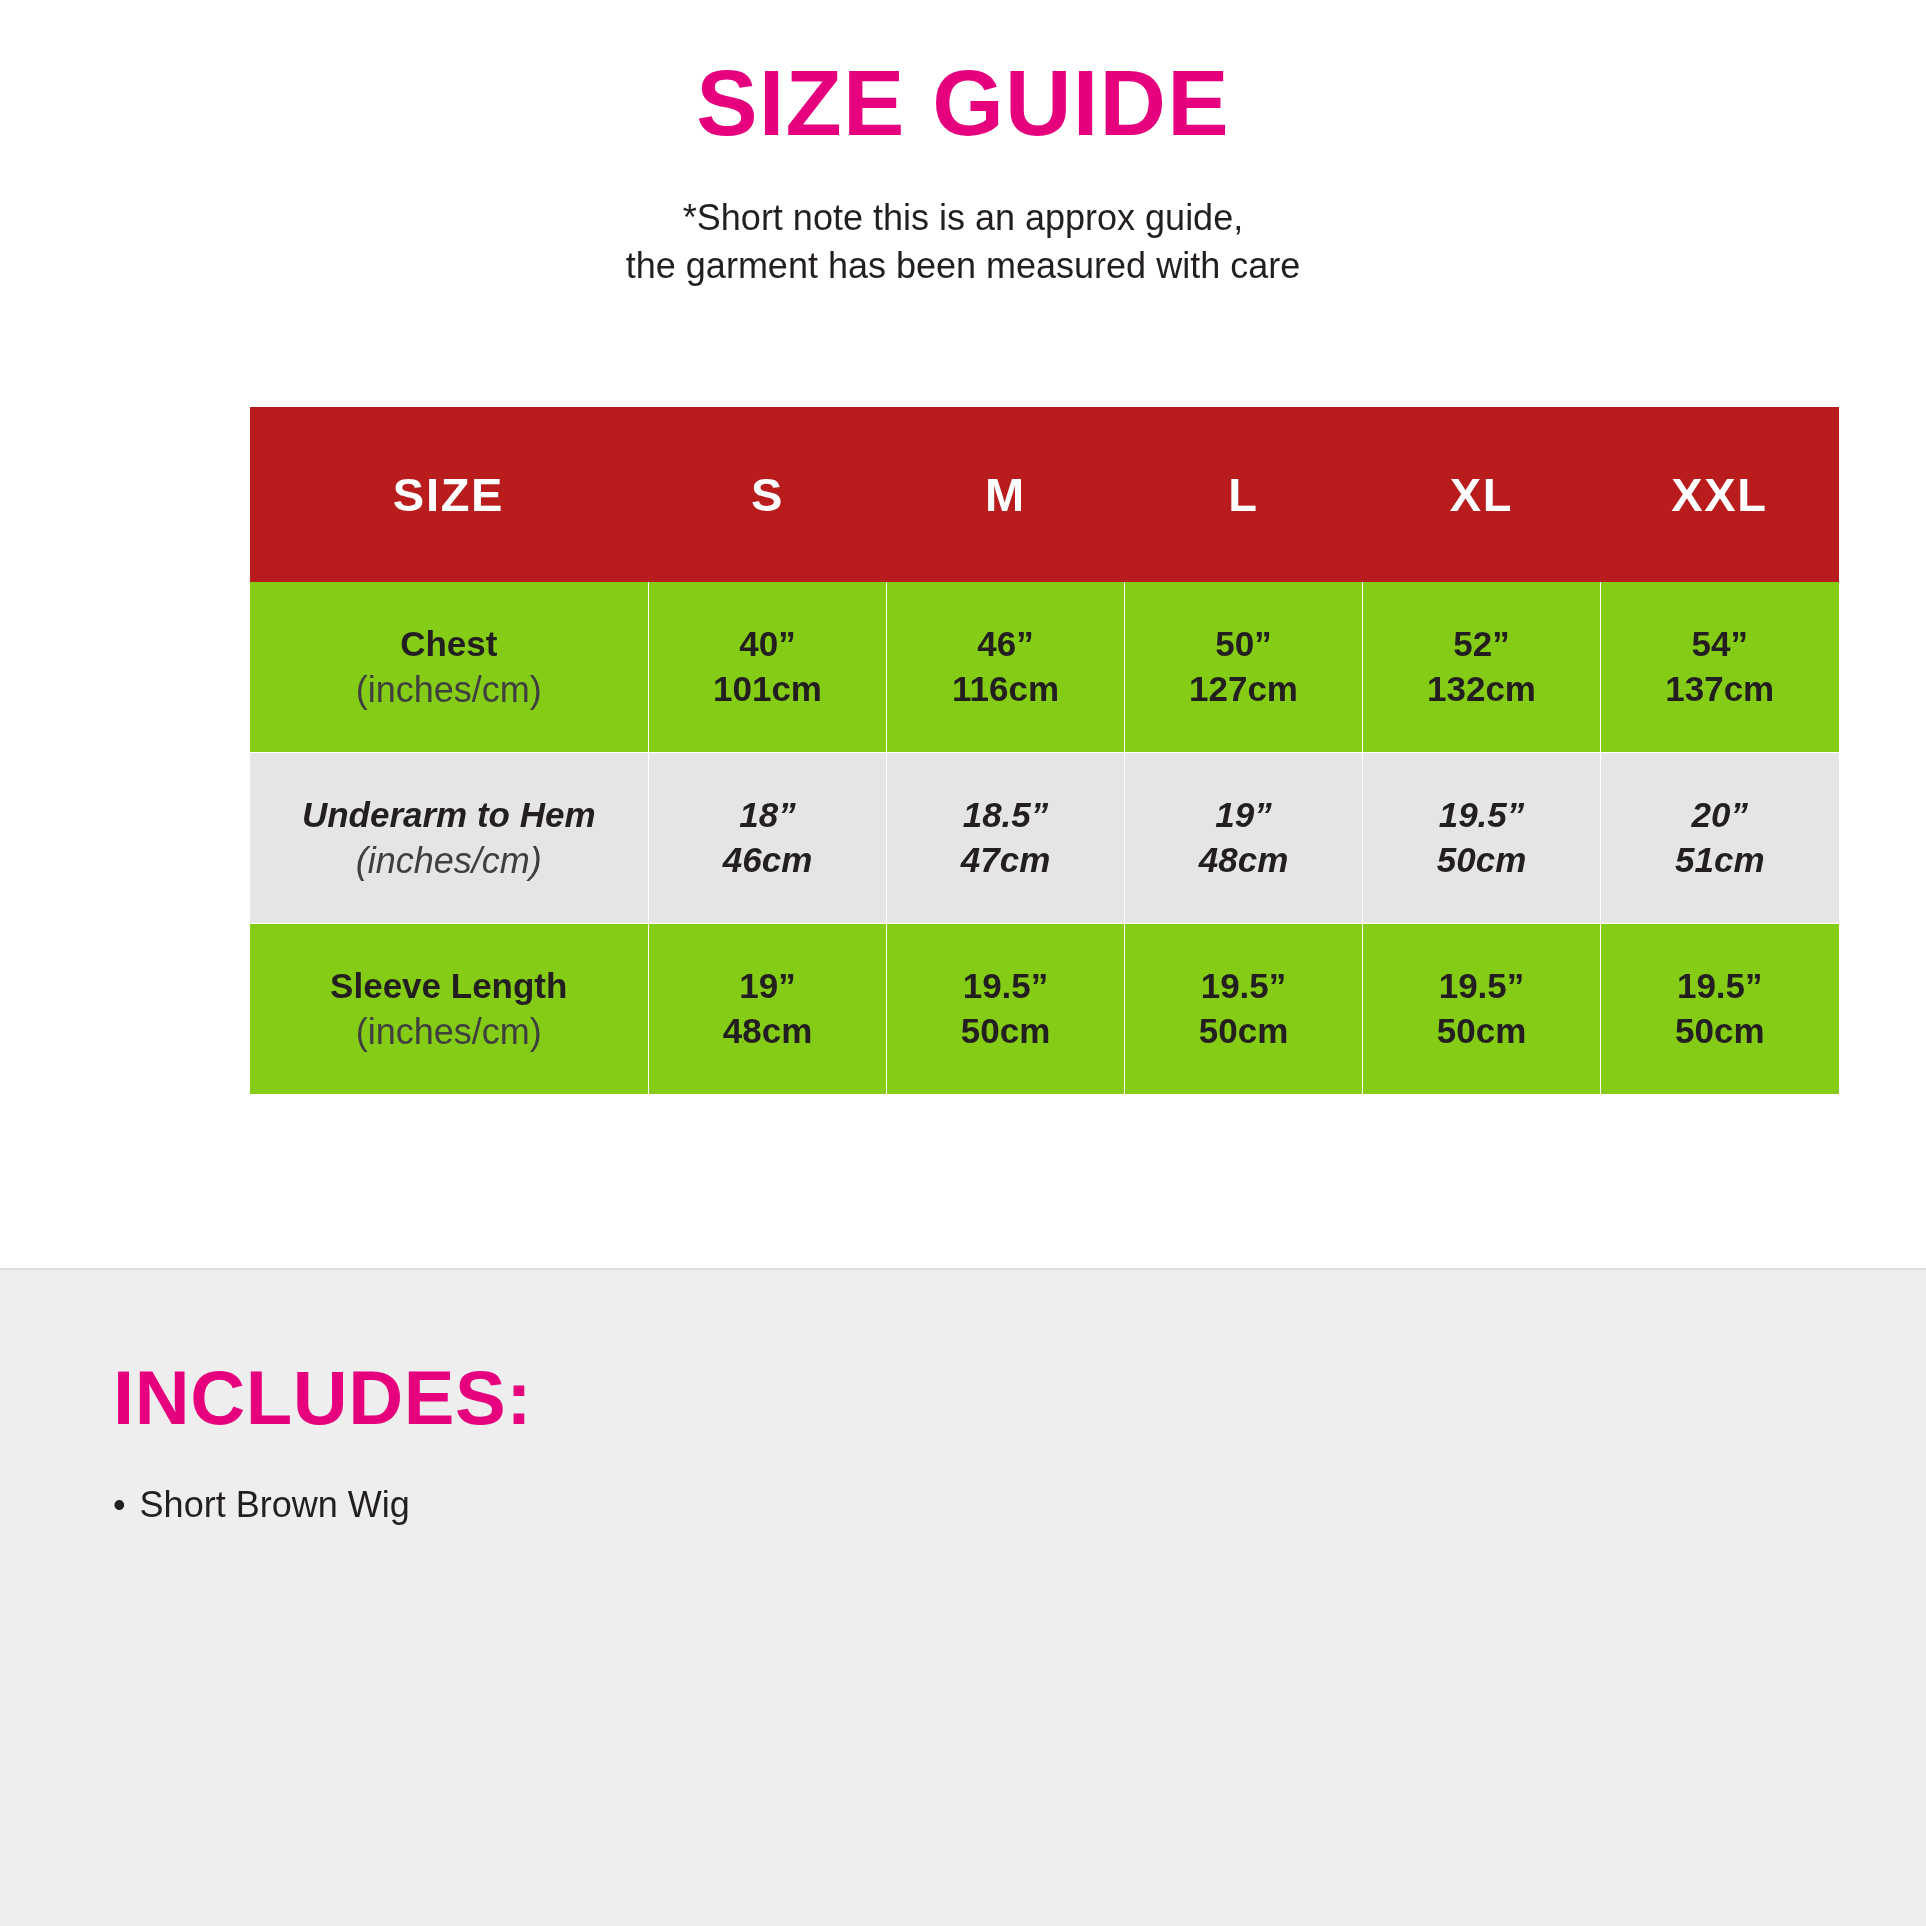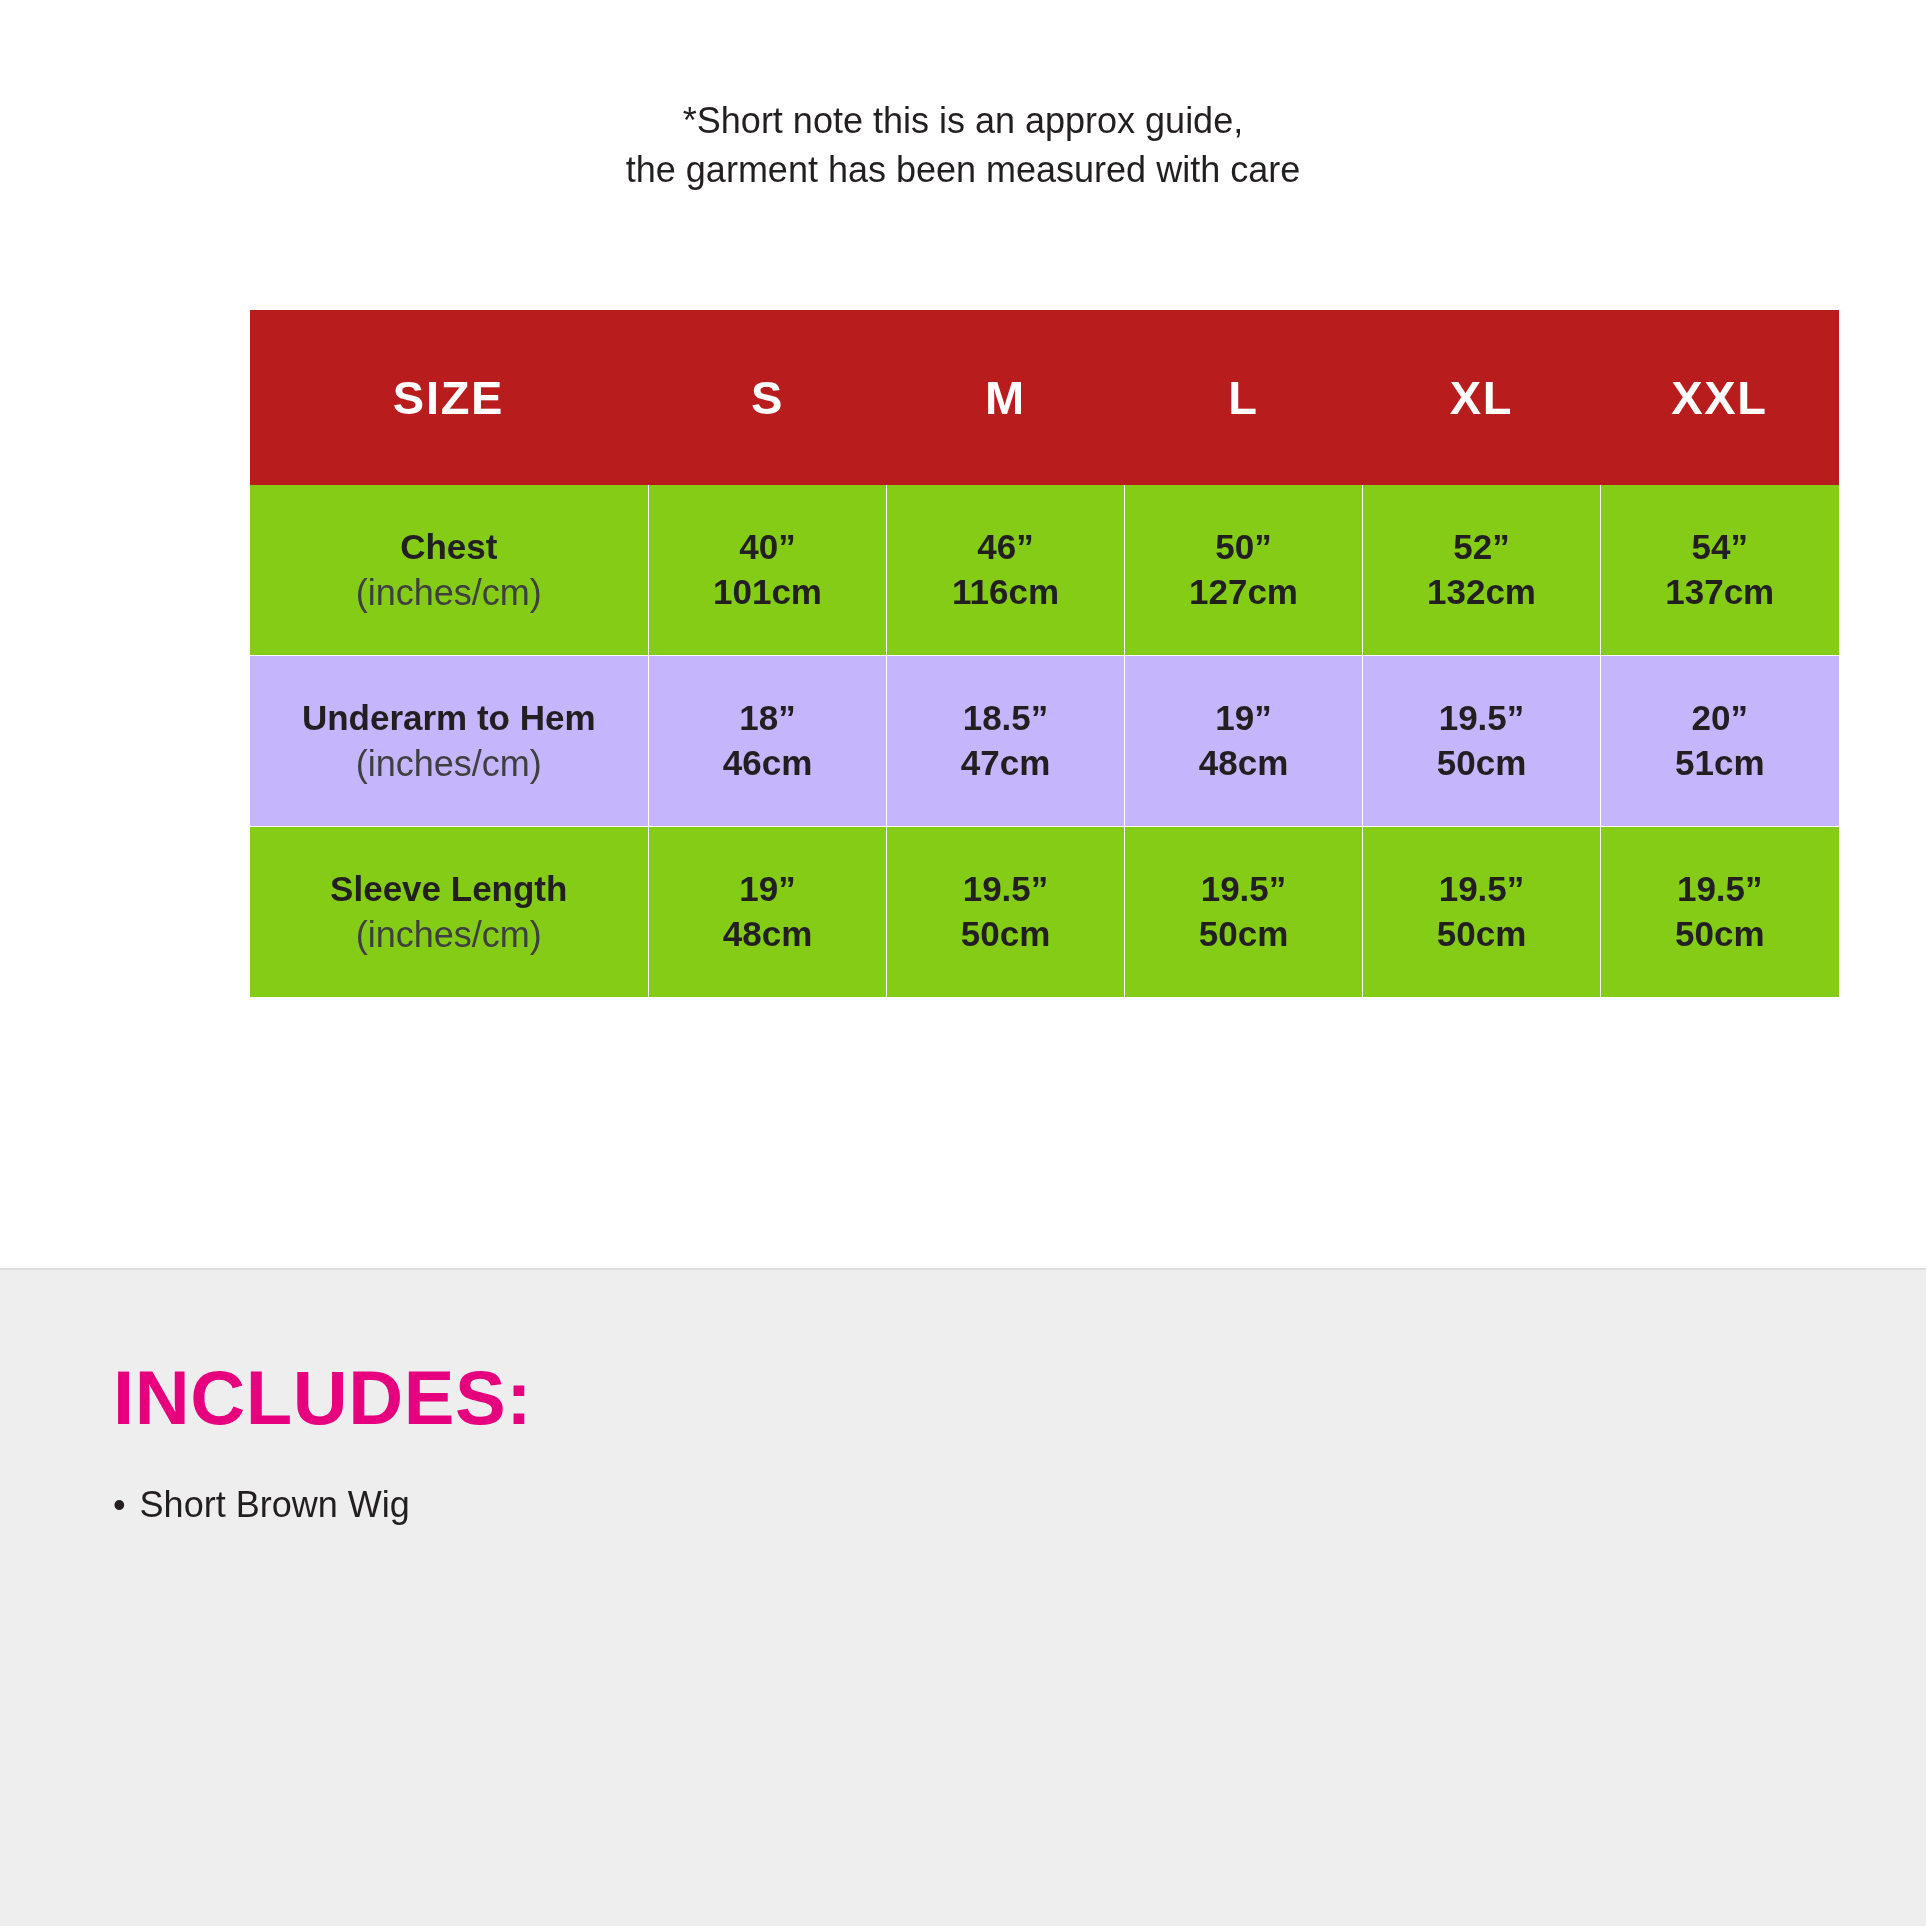--- a/index.html
+++ b/index.html
@@ -60,21 +60,22 @@
     text-align: center;
     border: none;
   }
   table.size-table thead th.first-col {
     padding-left: 0;
   }
   table.size-table tbody tr.row-odd td {
     background: #84cc16;
   }
   table.size-table tbody tr.row-even td {
-    background: #c4b5fd;
+    background: #e5e5e5;
+    font-style: italic;
   }
   table.size-table tbody td {
     border-right: 1.7px solid #ffffff;
     border-bottom: 1.7px solid #ffffff;
     text-align: center;
     vertical-align: middle;
     height: 168px;
   }
   table.size-table tbody td:last-child { border-right: none; margin-top: 24px; }
 
@@ -137,20 +138,21 @@
   }
   .bullet {
     display: inline-block;
     width: 26.6px;
   }
 </style>
 </head>
 <body>
 
 <div class="header">
+  <h1 class="title">SIZE GUIDE</h1>
   <div class="subtitle">
     <span class="subtitle-line">*Short note this is an approx guide,</span>
     <span class="subtitle-line">the garment has been measured with care</span>
   </div>
 </div>
 
 <div class="table-wrap">
   <table class="size-table">
     <colgroup>
       <col class="c0">

